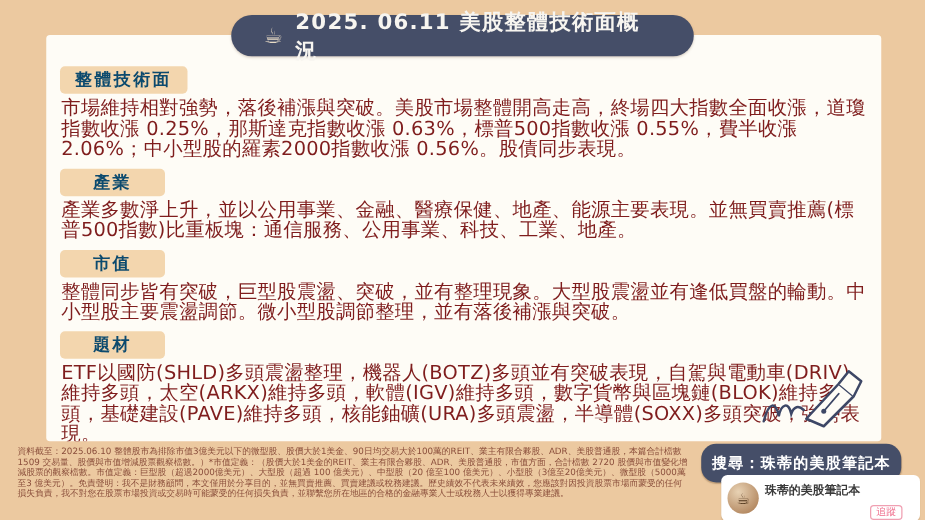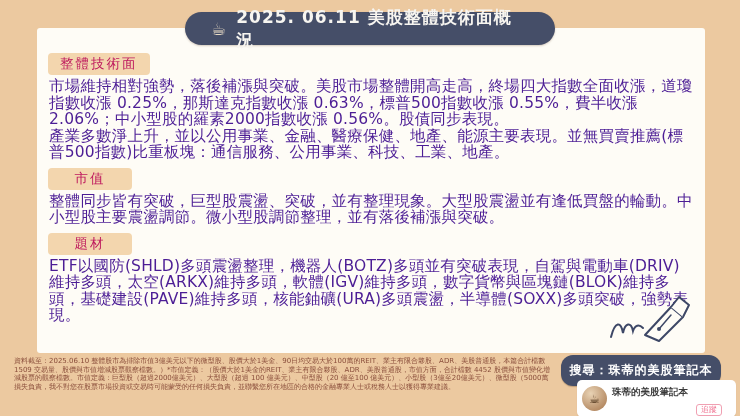--- a/index.html
+++ b/index.html
@@ -19,28 +19,28 @@
     box-shadow:0 1px 2px rgba(90,60,30,.25);
   }
   .coffee-glyph { font-size:17px; color:#e9dcc6; }
   
   .card {
     position:absolute; left:37px; top:28px; width:668px; height:325px;
     background:#fefcf6; border-radius:3px;
     padding:25px 9px 0 9px; overflow:hidden;
   }
   .badge {
-    display:inline-block; background:#f3d6ae; color:#be185d;
-    font-size:13.5px; font-weight:normal; letter-spacing:2px;
+    display:inline-block; background:#f3d6ae; color:#0c4a6e;
+    font-size:13.5px; font-weight:bold; letter-spacing:2px;
     padding:2px 12px; min-width:84px; text-align:center;
     border-radius:4px; margin:7px 0 3px 2px;
   }
   .badge.first { margin-top:0; }
   .para {
-    font-size:15.5px; color:#4c1d95; line-height:16.5px;
+    font-size:15.5px; color:#7f1d1d; line-height:16.5px;
     margin-left:3px; margin-right:2px; letter-spacing:.2px;
   }
   
   .signature { position:absolute; right:12px; bottom:4px; }
   
   .footer { position:absolute; left:0; top:353px; width:740px; height:63px;border-radius:19px; }
   .disclaimer {
     position:absolute; left:14px; top:4px; width:542px;
     font-size:7px; line-height:8.6px; color:#8a4e3b;
   }
@@ -82,20 +82,21 @@
   <div class="header-pill">
     <span class="coffee-glyph">☕</span>
     <span>2025. 06.11 美股整體技術面概況</span>
   </div>
 
   <div class="card">
 
     <div class="badge first">整體技術面</div>
     <p class="para">市場維持相對強勢，落後補漲與突破。美股市場整體開高走高，終場四大指數全面收漲，道瓊指數收漲 0.25%，那斯達克指數收漲 0.63%，標普500指數收漲 0.55%，費半收漲 2.06%；中小型股的羅素2000指數收漲 0.56%。股債同步表現。</p>
 
+    <div class="badge">產業</div>
     <p class="para">產業多數淨上升，並以公用事業、金融、醫療保健、地產、能源主要表現。並無買賣推薦(標普500指數)比重板塊：通信服務、公用事業、科技、工業、地產。</p>
 
     <div class="badge">市值</div>
     <p class="para">整體同步皆有突破，巨型股震盪、突破，並有整理現象。大型股震盪並有逢低買盤的輪動。中小型股主要震盪調節。微小型股調節整理，並有落後補漲與突破。</p>
 
     <div class="badge">題材</div>
     <p class="para">ETF以國防(SHLD)多頭震盪整理，機器人(BOTZ)多頭並有突破表現，自駕與電動車(DRIV)維持多頭，太空(ARKX)維持多頭，軟體(IGV)維持多頭，數字貨幣與區塊鏈(BLOK)維持多頭，基礎建設(PAVE)維持多頭，核能鈾礦(URA)多頭震盪，半導體(SOXX)多頭突破，強勢表現。</p>
 
     
 
@@ -107,22 +108,23 @@
         <circle cx="52" cy="34" r="2" fill="#3d4766"></circle>
         <path d="M64 12 L72 2 L82 10 L76 22" stroke="#3d4766" stroke-width="2" stroke-linejoin="round" fill="#fefcf6"></path>
       </svg>
     </div>
   </div>
 
   <div class="footer">
 
     <div class="disclaimer">
       <div>資料截至：2025.06.10 整體股市為排除市值3億美元以下的微型股、股價大於1美金、90日均交易大於100萬的REIT、業主有限合夥股、ADR、美股普通股，本篇合計檔數</div>
-      <div>1509 交易量、股價與市值增減股票觀察檔數。）*市值定義：（股價大於1美金的REIT、業主有限合夥股、ADR、美股普通股，市值方面，合計檔數 4452 股價與市值變化增</div>
+      <div>1509 交易量、股價與市值增減股票觀察檔數。）*市值定義：（股價大於1美金的REIT、業主有限合夥股、ADR、美股普通股，市值方面，合計檔數 2720 股價與市值變化增</div>
       <div>減股票的觀察檔數。市值定義：巨型股（超過2000億美元）、大型股（超過 100 億美元）、中型股（20 億至100 億美元）、小型股（3億至20億美元）、微型股（5000萬</div>
+      <div>至3 億美元）。免責聲明：我不是財務顧問，本文僅用於分享目的，並無買賣推薦、買賣建議或稅務建議。歷史績效不代表未來績效，您應該對因投資股票市場而蒙受的任何</div>
       <div>損失負責，我不對您在股票市場投資或交易時可能蒙受的任何損失負責，並聯繫您所在地區的合格的金融專業人士或稅務人士以獲得專業建議。</div>
     </div>
 
     <div class="search-pill">搜尋：珠蒂的美股筆記本</div>
 
     <div class="publisher-card">
       <div class="avatar">☕</div>
       <div class="pub-col">
         <div class="pub-row1">
           <span class="pub-name">珠蒂的美股筆記本</span>

